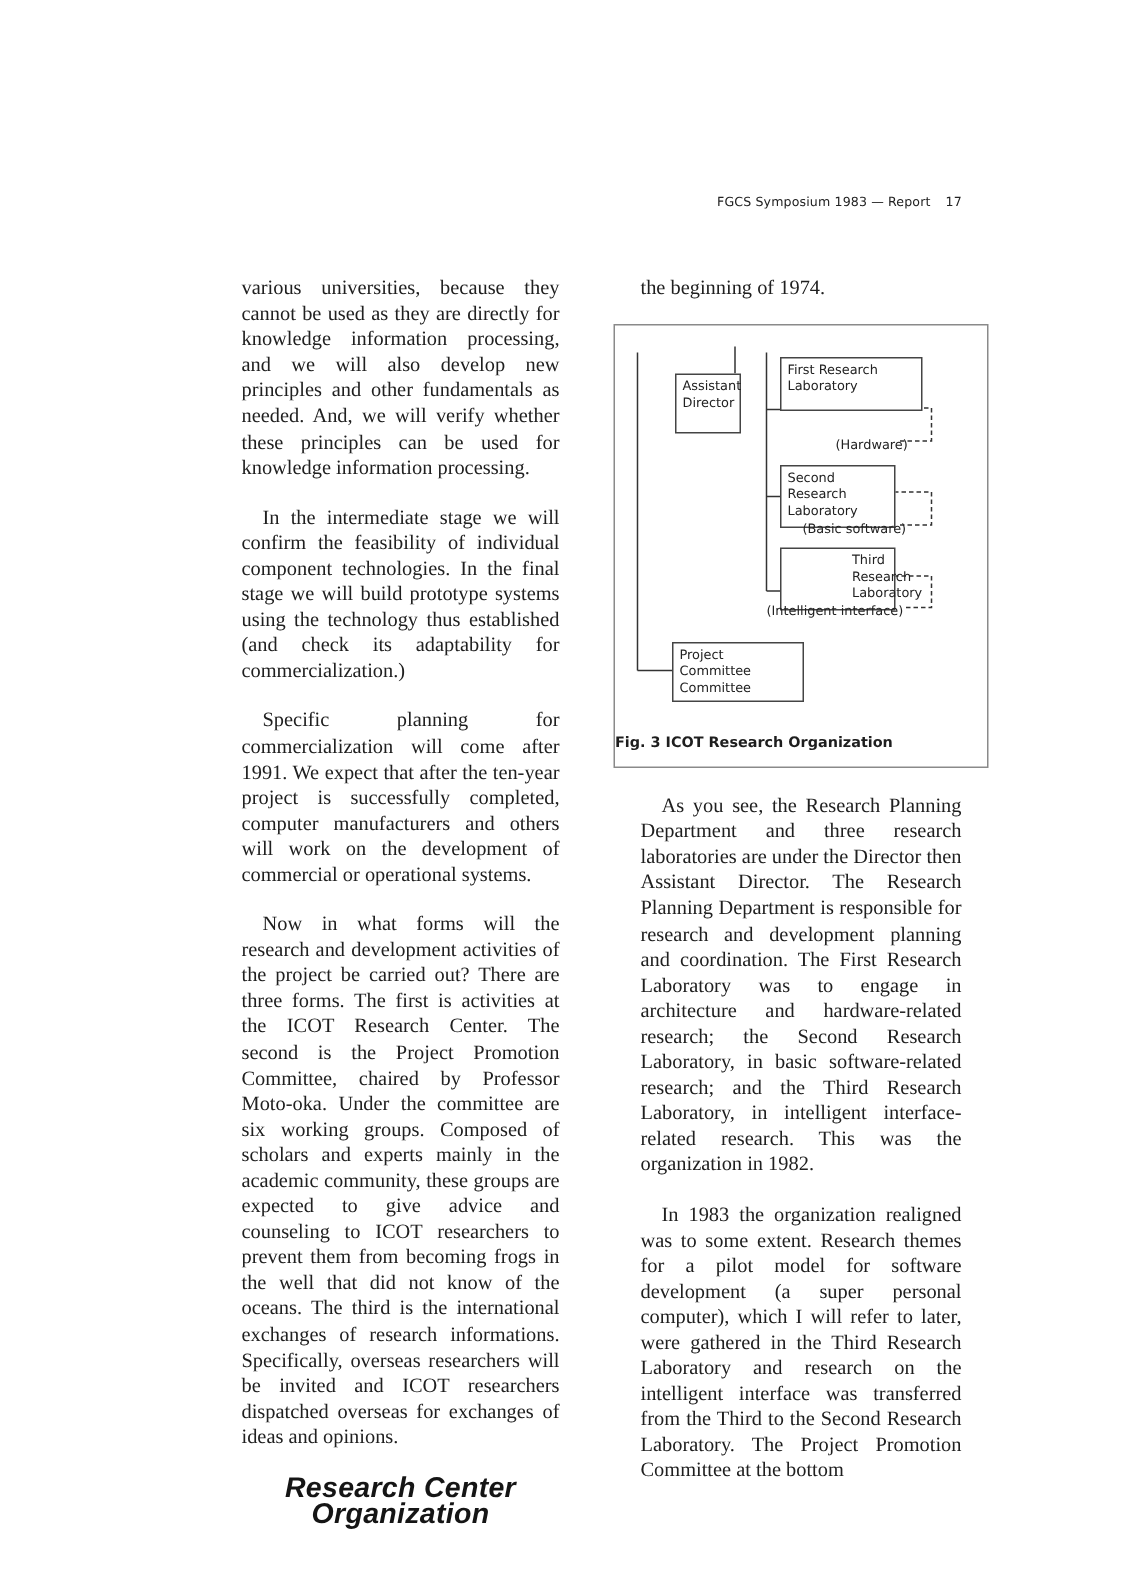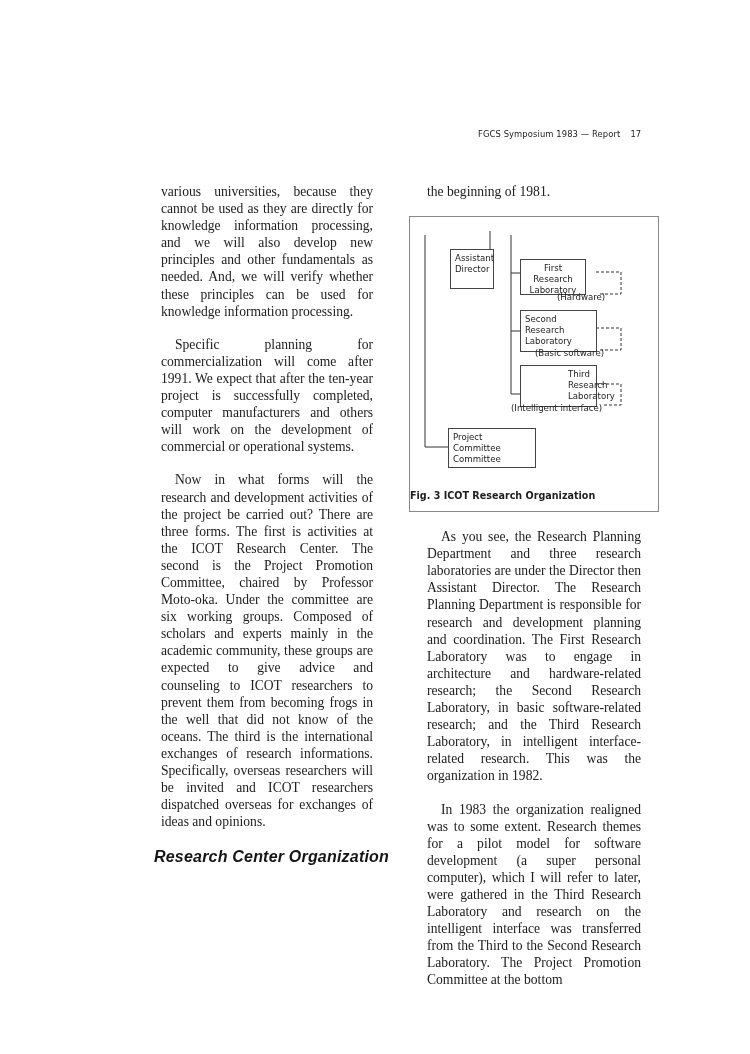--- a/index.html
+++ b/index.html
@@ -5,44 +5,45 @@
   html, body { margin:0; padding:0; background:#ffffff; }
   body { width:750px; height:1054px; position:relative; overflow:hidden; color:#1c1c1c; }
   .running-head { position:absolute; left:478px; top:129px; font-family:"DejaVu Sans", sans-serif; font-size:8.4px; letter-spacing:0.1px; color:#222; white-space:nowrap; }
   .running-head .pg { margin-left:10px; }
   .col { position:absolute; font-family:"Liberation Serif", serif; font-size:13.6px; line-height:17.1px; color:#202020; }
   .col p { margin:16px; text-align:justify; text-align-last:left; }
   .col p.indent { text-indent:14px; }
   .col p.cont { text-indent:0; }
   #col-left { left:145px; top:167px; width:244px; }
   #col-right { left:411px; top:167px; width:246px; }
-  .section-heading { font-family:"Liberation Sans", sans-serif; font-weight:bold; font-style:italic; font-size:16px; text-align:right; margin:18px 0 17px 0; letter-spacing:0.2px; color:#151515; }
+  .section-heading { font-family:"Liberation Sans", sans-serif; font-weight:bold; font-style:italic; font-size:19px; text-align:center; margin:18px 0 17px 0; letter-spacing:0.2px; color:#151515; }
   .figure { position:relative; width:250px; height:296px; margin:11px 0 0 -2px; border:1px solid #8a8a8a; box-sizing:border-box; }
   .figure svg { position:absolute; left:0; top:0; }
   .fig-box { position:absolute; border:1px solid #444; background:#fff; font-family:"DejaVu Sans", sans-serif; font-size:8.6px; line-height:11px; padding:3px 4px; box-sizing:border-box; color:#222; }
   .fig-label { position:absolute; font-family:"DejaVu Sans", sans-serif; font-size:8.6px; color:#222; white-space:nowrap; }
   .fig-caption { position:absolute; left:0; right:0; top:270px; text-align:left; font-family:"DejaVu Sans", sans-serif; font-weight:bold; font-size:9.6px; color:#1e1e1e; }
   .after-fig { margin-top:15px; }
 </style>
 </head>
 <body>
 
 <div class="running-head">
   <span>FGCS Symposium 1983 — Report</span><span class="pg">17</span>
 </div>
 
 <div class="col" id="col-left">
   <p class="cont">various universities, because they cannot be used as they are directly for knowledge information processing, and we will also develop new principles and other fundamentals as needed. And, we will verify whether these principles can be used for knowledge information processing.</p>
+  <p class="indent">In the intermediate stage we will confirm the feasibility of individual component technologies. In the final stage we will build prototype systems using the technology thus established (and check its adaptability for commercialization.)</p>
   <p class="indent">Specific planning for commercialization will come after 1991. We expect that after the ten-year project is successfully completed, computer manufacturers and others will work on the development of commercial or operational systems.</p>
   <p class="indent">Now in what forms will the research and development activities of the project be carried out? There are three forms. The first is activities at the ICOT Research Center. The second is the Project Promotion Committee, chaired by Professor Moto-oka. Under the committee are six working groups. Composed of scholars and experts mainly in the academic community, these groups are expected to give advice and counseling to ICOT researchers to prevent them from becoming frogs in the well that did not know of the oceans. The third is the international exchanges of research informations. Specifically, overseas researchers will be invited and ICOT researchers dispatched overseas for exchanges of ideas and opinions.</p>
   <div class="section-heading">Research Center Organization</div>
 </div>
 
 <div class="col" id="col-right">
-  <p class="cont">the beginning of 1981.</p>
+  <p class="cont">the beginning of 1974.</p>
 
   <div class="figure">
     <svg width="250" height="296">
 
       <line x1="15" y1="18" x2="15" y2="230" stroke="#333" stroke-width="1"></line>
       <line x1="15" y1="230" x2="38" y2="230" stroke="#333" stroke-width="1"></line>
 
       <line x1="80" y1="14" x2="80" y2="32" stroke="#333" stroke-width="1"></line>
 
       <line x1="101" y1="18" x2="101" y2="177" stroke="#333" stroke-width="1"></line>
@@ -53,21 +54,21 @@
       <path d="M186 55 H211 V77 H189" fill="none" stroke="#333" stroke-width="1" stroke-dasharray="3,2"></path>
       <path d="M186 111 H211 V133 H189" fill="none" stroke="#333" stroke-width="1" stroke-dasharray="3,2"></path>
       <path d="M186 167 H211 V188 H192" fill="none" stroke="#333" stroke-width="1" stroke-dasharray="3,2"></path>
     </svg>
 
     <div class="fig-box" style="left:40px; top:32px; width:44px; height:40px;">
       <div>Assistant</div>
       <div>Director</div>
     </div>
 
-    <div class="fig-box" style="left:110px; top:42px; width:66px; height:36px;text-align:center;">
+    <div class="fig-box" style="left:110px; top:21px; width:95px; height:36px;">
       <div>First Research</div>
       <div>Laboratory</div>
     </div>
     <div class="fig-label" style="left:147px; top:72px;">(Hardware)</div>
 
     <div class="fig-box" style="left:110px; top:93px; width:77px; height:42px;">
       <div>Second Research</div>
       <div>Laboratory</div>
     </div>
     <div class="fig-label" style="left:125px; top:128px;">(Basic software)</div>

